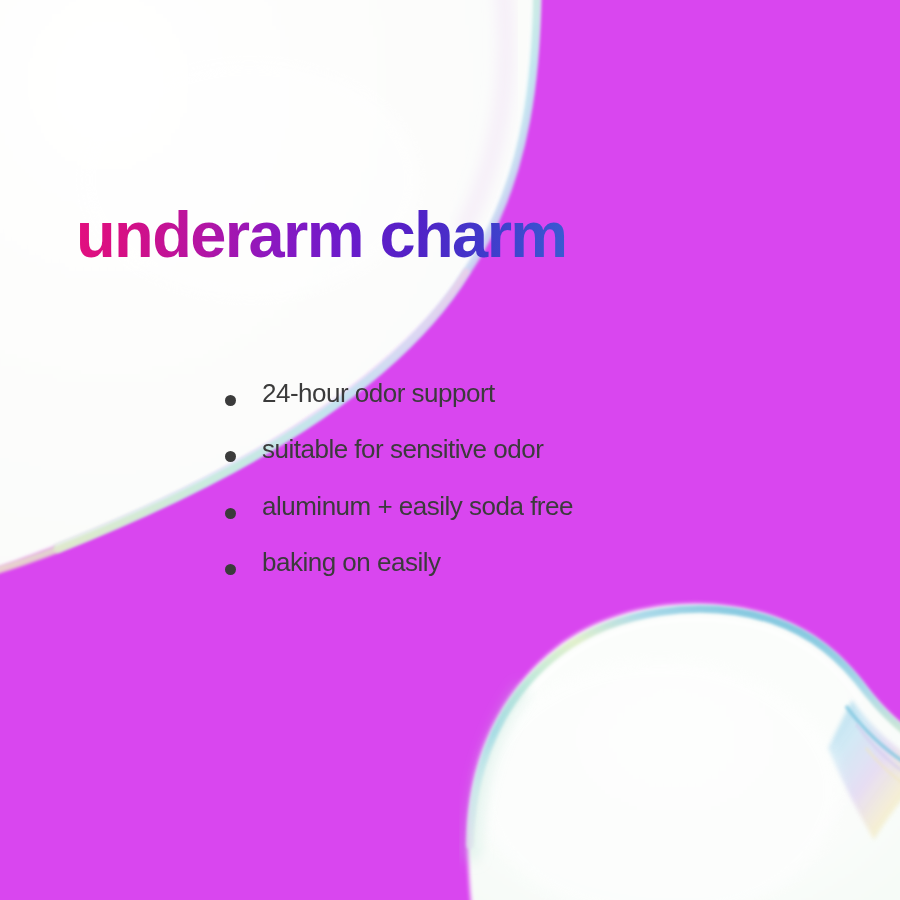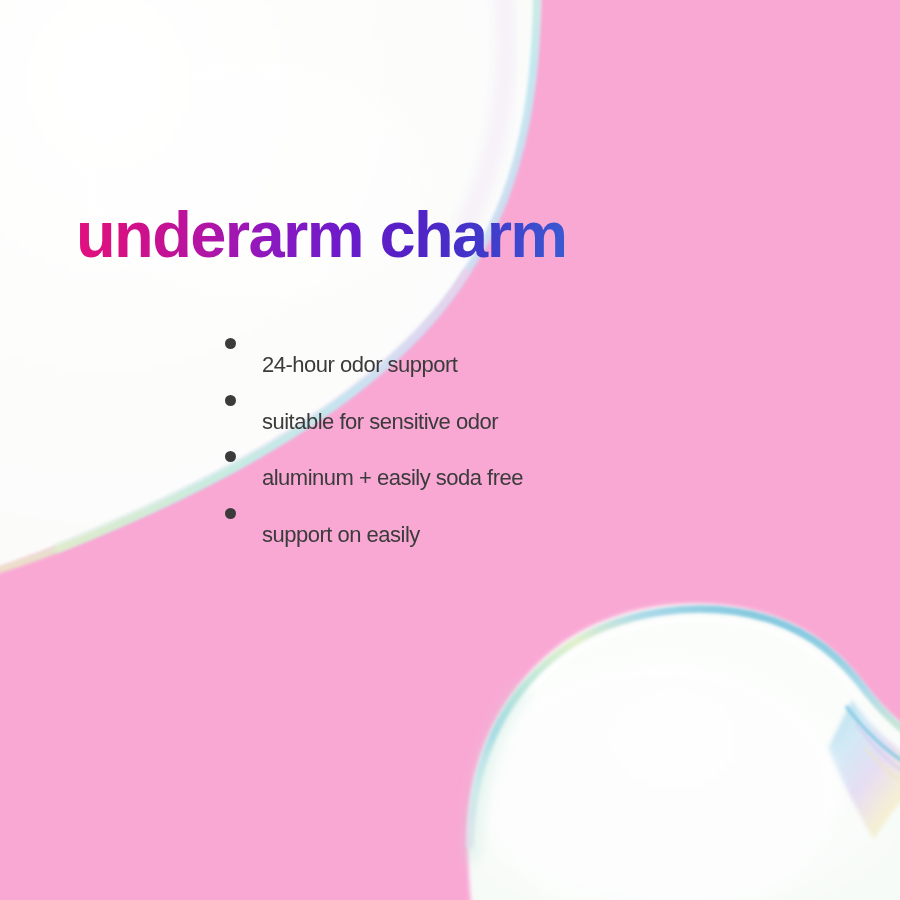--- a/index.html
+++ b/index.html
@@ -9,21 +9,21 @@
     width: 900px;
     height: 900px;
     overflow: hidden;
     background: #ffffff;
   }
 
   .canvas {
     position: relative;
     width: 900px;
     height: 900px;
-    background: #f9a8d4;
+    background: #d946ef;
     font-family: "Liberation Sans", sans-serif;
     overflow: hidden;
   }
 
   
   .bubble-layer {
     position: absolute;
     inset: 0;
     pointer-events: none;
   }
@@ -66,24 +66,24 @@
 
   .bullet-list {
     position: absolute;
     left: 222px;
     top: 352px;
     list-style: none;
   }
 
   .bullet-item {
     display: flex;
-    align-items: flex-start;
+    align-items: flex-end;
     height: 56.5px;
     color: #3b3b3b;
-    font-size: 22px;
+    font-size: 26px;
     font-weight: 400;
     letter-spacing: -0.5px;
     white-space: nowrap;
   }
 
   .bullet-dot {
     width: 40px;
     flex: 0 0 40px;
     position: relative;
   }
@@ -242,18 +242,18 @@
       <li class="bullet-item">
         <span class="bullet-dot"></span>
         <span class="bullet-text">suitable for sensitive odor</span>
       </li>
       <li class="bullet-item">
         <span class="bullet-dot"></span>
         <span class="bullet-text">aluminum + easily soda free</span>
       </li>
       <li class="bullet-item">
         <span class="bullet-dot"></span>
-        <span class="bullet-text">support on easily</span>
+        <span class="bullet-text">baking on easily</span>
       </li>
     </ul>
 
   </div>
 </div>
 
 </body></html>

